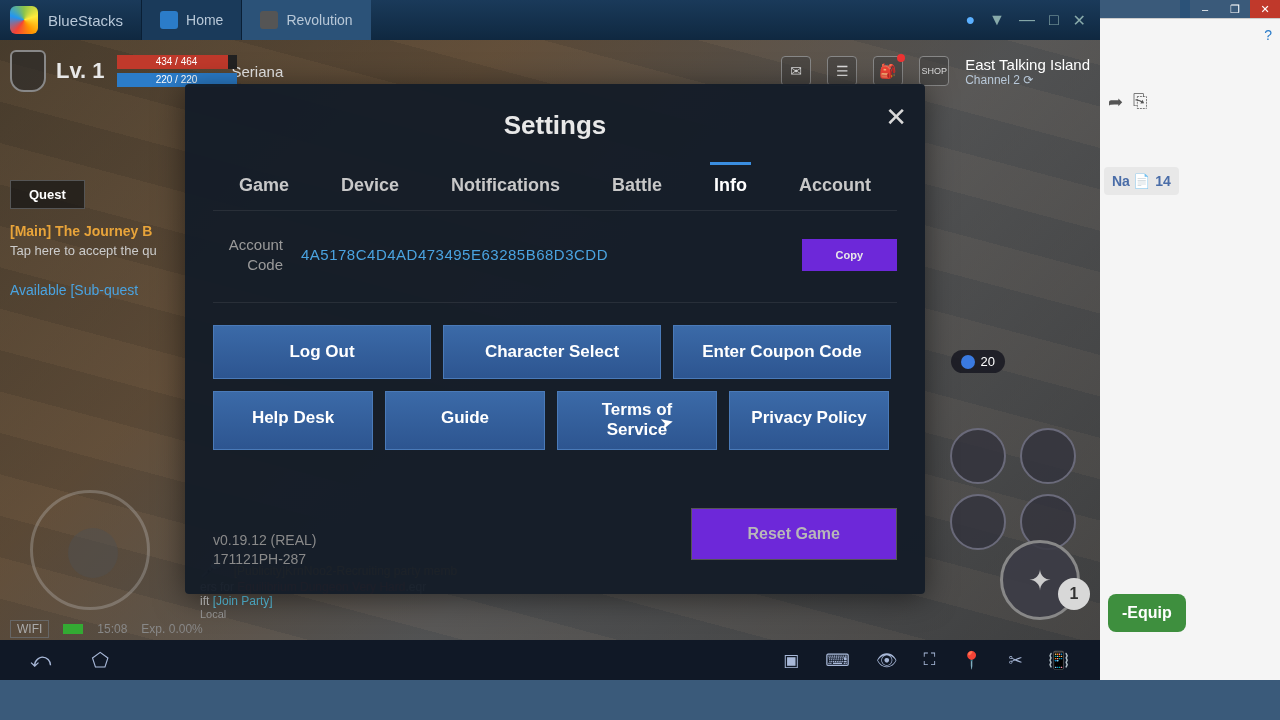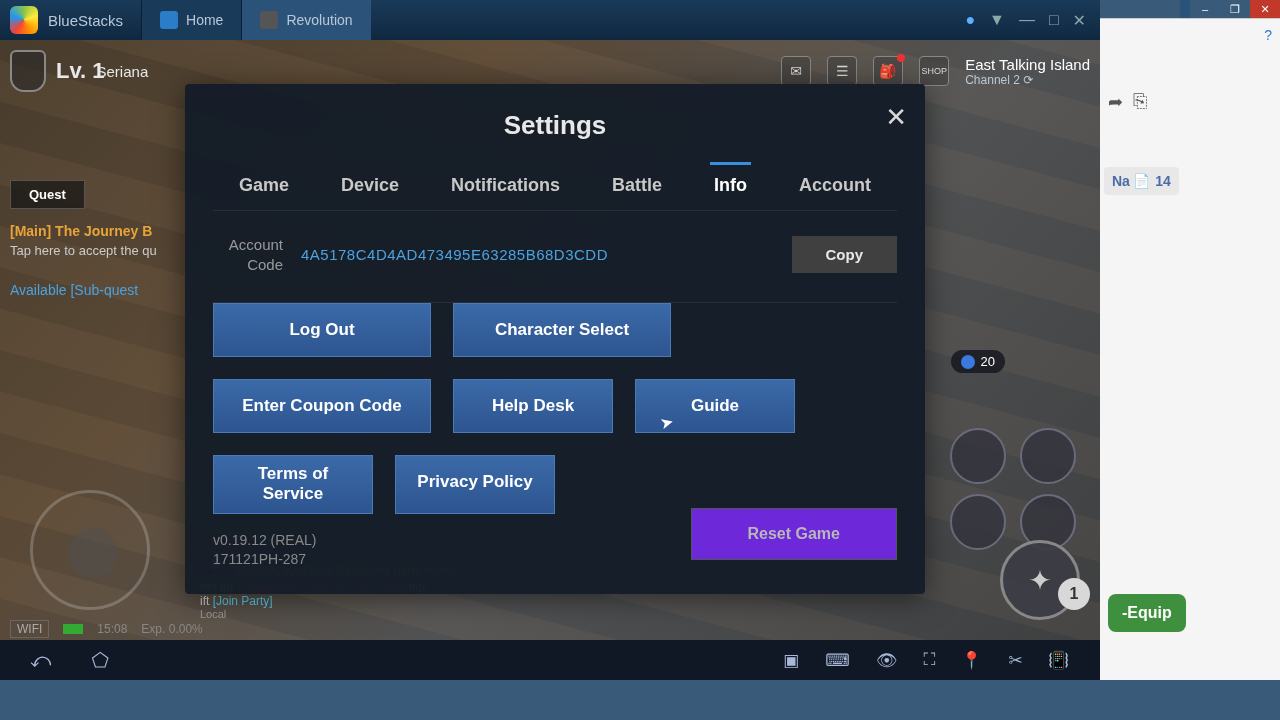--- a/index.html
+++ b/index.html
@@ -111,23 +111,23 @@
 }
 .modal-title { text-align: center; font-size: 26px; font-weight: bold; color: #e8e8e8; margin-top: 6px; }
 .modal-close { position: absolute; top: 18px; right: 18px; font-size: 26px; color: #d8d8d8; cursor: pointer; }
 .tab-row { display: flex; justify-content: space-around; margin-top: 24px; border-bottom: 1px solid rgba(255,255,255,0.08); }
 .tab-item { padding: 10px 4px 14px; font-size: 18px; font-weight: bold; color: #c8c8c8; cursor: pointer; }
 .tab-item.active { color: #fff; border-top: 3px solid #3a8ee0; margin-top: -3px; }
 
 .code-row { display: flex; align-items: center; gap: 18px; margin-top: 24px; padding-bottom: 28px; border-bottom: 1px solid rgba(255,255,255,0.08); }
 .code-label { color: #9a9a9a; font-size: 15px; width: 70px; text-align: right; line-height: 1.3; }
 .code-value { color: #4aa3e0; font-size: 15px; letter-spacing: 0.5px; flex: 1; }
-.copy-btn { background: #404040; color: #e8e8e8; padding: 10px 34px; font-size: 15px; font-weight: bold; border: none; cursor: pointer; }
-
-.btn-grid { display: flex; flex-wrap: wrap; gap: 22px; }
+.copy-btn { background: #6d28d9; color: #e8e8e8; padding: 10px 34px; font-size: 11px; font-weight: bold; border: none; cursor: pointer; }
+
+.btn-grid { display: flex; flex-wrap: wrap; gap: 12px; margin-top: 22px; }
 .blue-btn {
   background: linear-gradient(#3b6aa8, #2d5590);
   border: 1px solid #4a7ab8; color: #fff;
   font-size: 17px; font-weight: bold; padding: 16px 0;
   text-align: center; cursor: pointer;
 }
 .blue-btn.w3 { width: 218px; }
 .blue-btn.w4a { width: 160px; }
 .blue-btn.w4b { width: 160px; }
 .blue-btn.w4c { width: 160px; }
@@ -192,20 +192,24 @@
       <span>✕</span>
     </div>
   </div>
 
   <div class="game-area">
     <div class="wood-overlay"></div>
 
     <div class="game-topbar">
       <div class="shield"></div>
       <div class="lv">Lv. 1</div>
+      <div class="bars">
+        <div class="bar hp"><span>434 / 464</span></div>
+        <div class="bar mp"><span>220 / 220</span></div>
+      </div>
       <div class="charname">Seriana</div>
       <div class="right">
         <div class="hud-icon">✉</div>
         <div class="hud-icon">☰</div>
         <div class="hud-icon">🎒<span class="red-dot"></span></div>
         <div class="hud-icon" style="font-size:9px;">SHOP</div>
         <div class="location">
           <div>East Talking Island</div>
           <div class="ch"><span>Channel 2</span> ⟳</div>
         </div>

